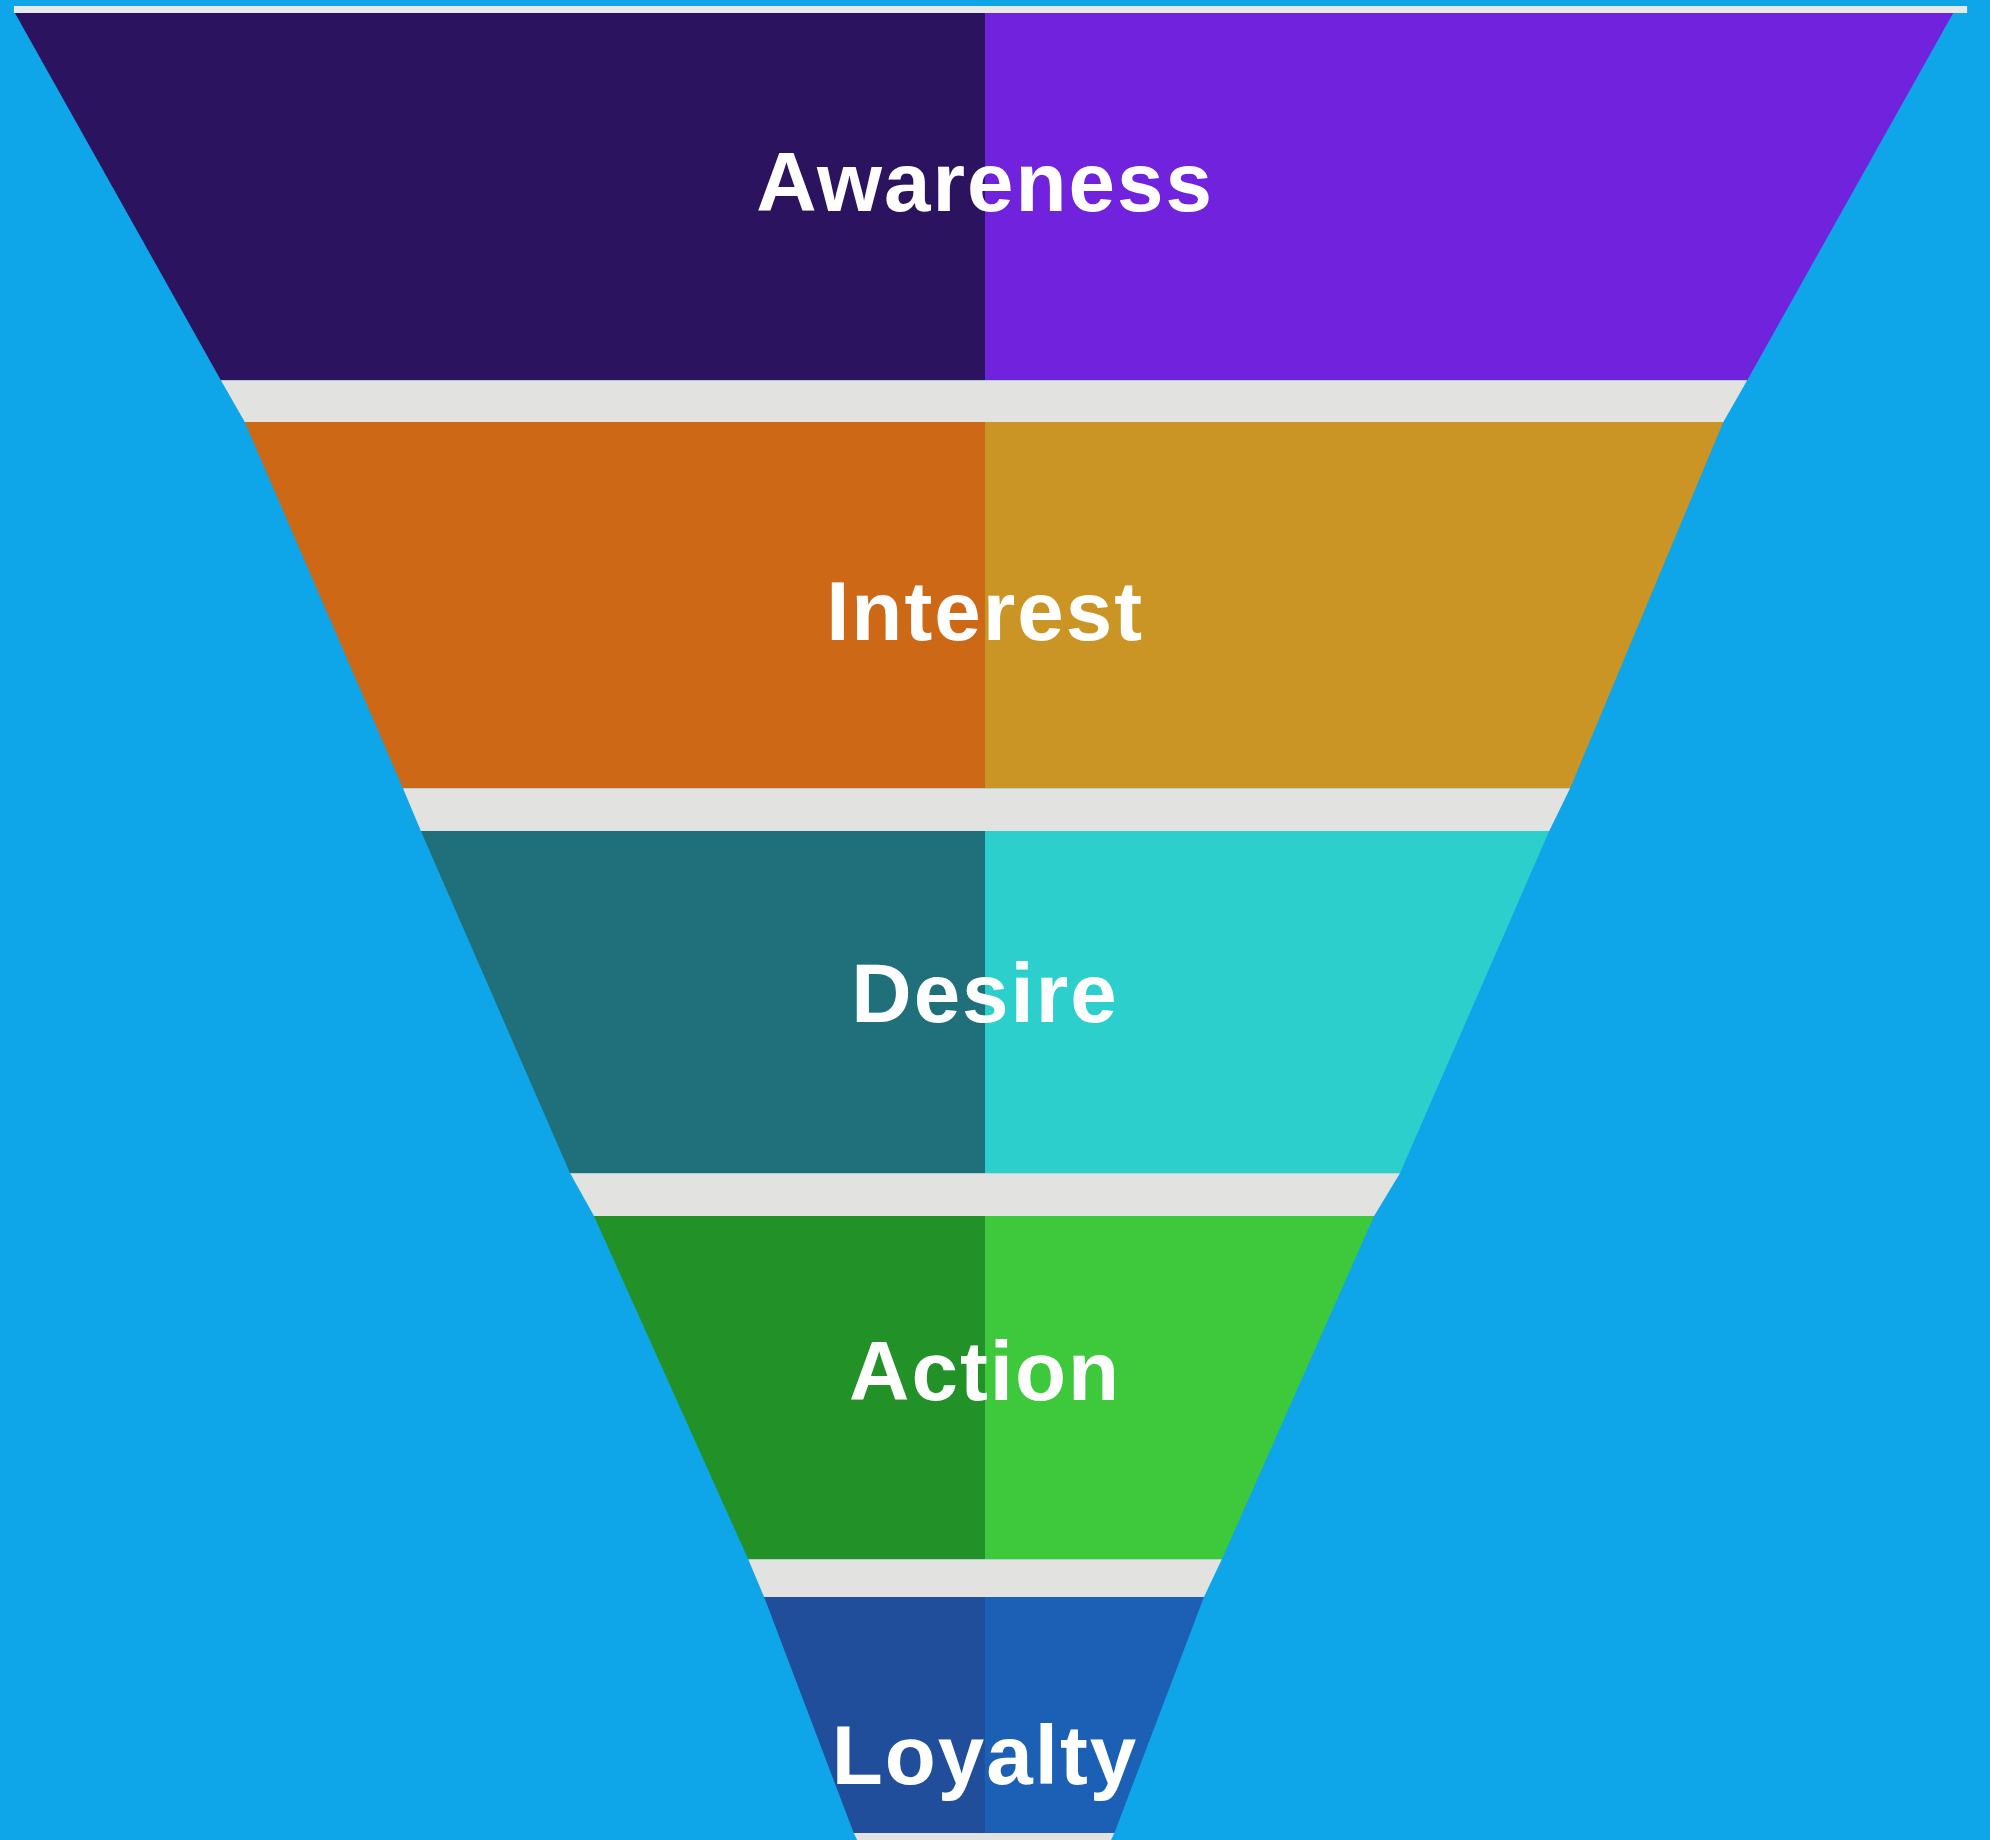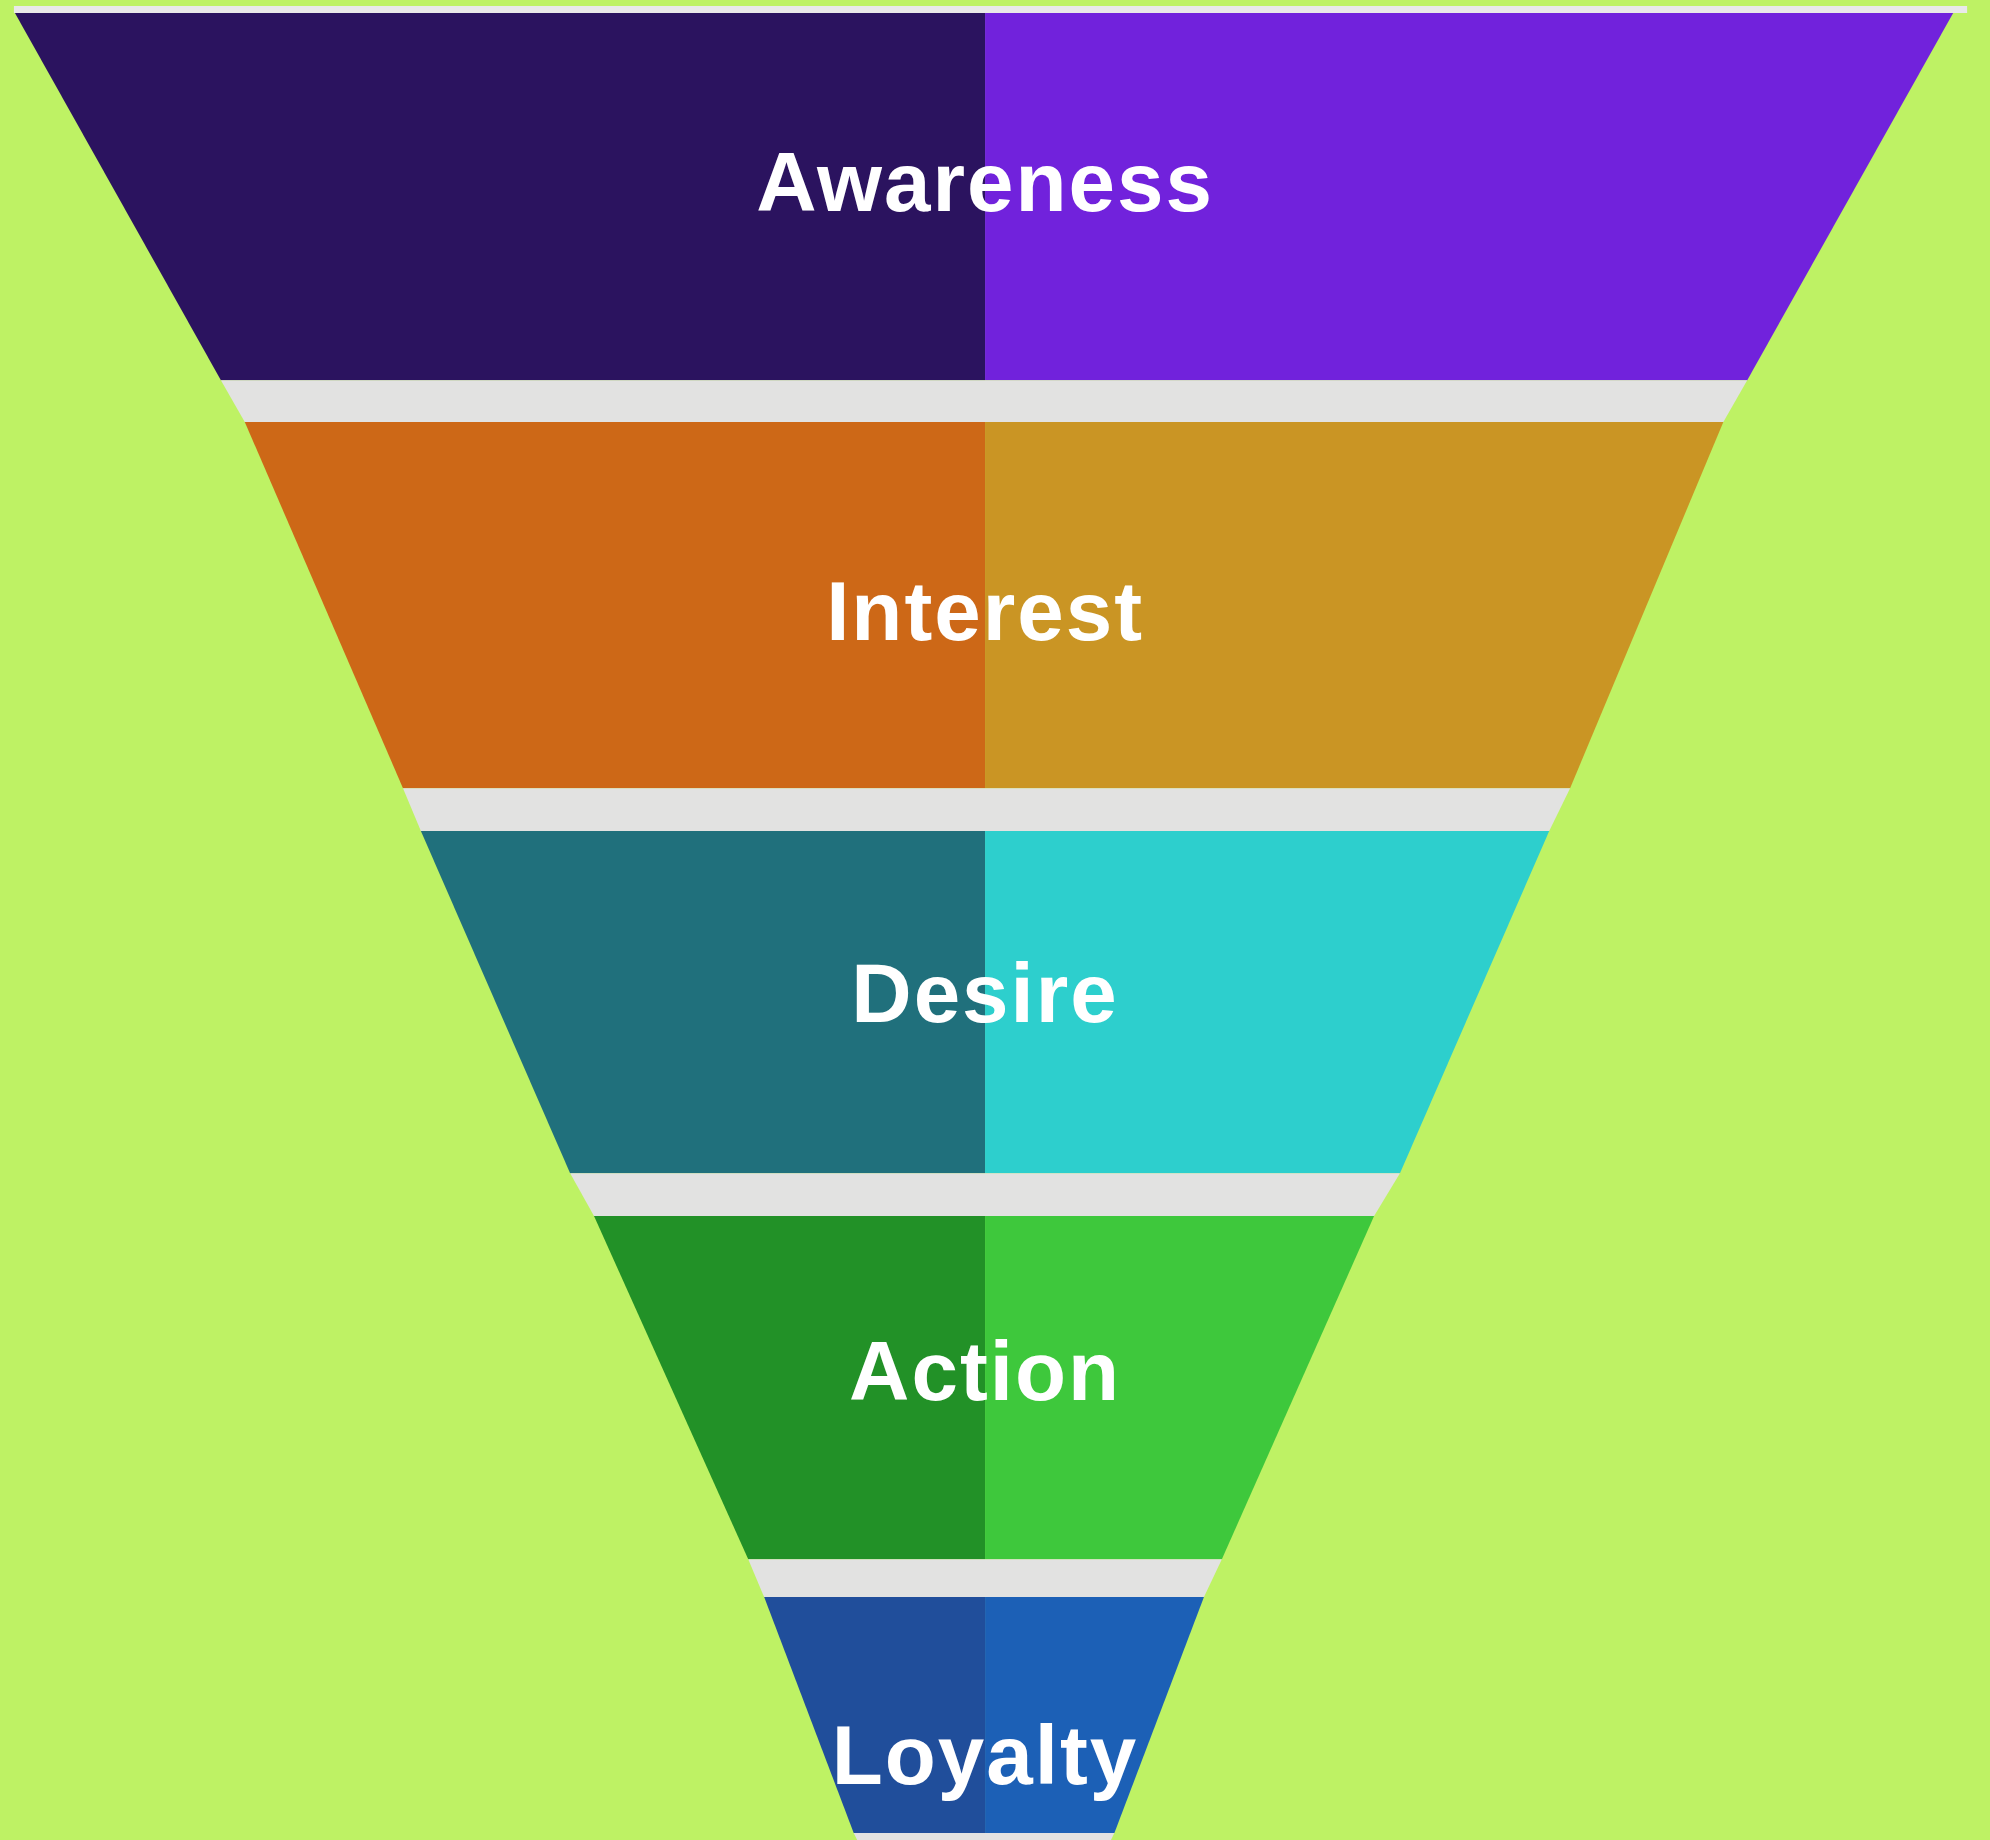--- a/index.html
+++ b/index.html
@@ -4,21 +4,21 @@
 <style>
   html, body {
     margin: 0;
     padding: 0;
     background: #FFFFFF;
   }
   .canvas {
     position: relative;
     width: 1990px;
     height: 1841px;
-    background: #bef264;
+    background: #0ea5e9;
     overflow: hidden;
   }
   svg {
     display: block;
   }
   .stage-label {
     font-family: "Liberation Sans", sans-serif;
     font-weight: bold;
     font-size: 84px;
     letter-spacing: 2px;

